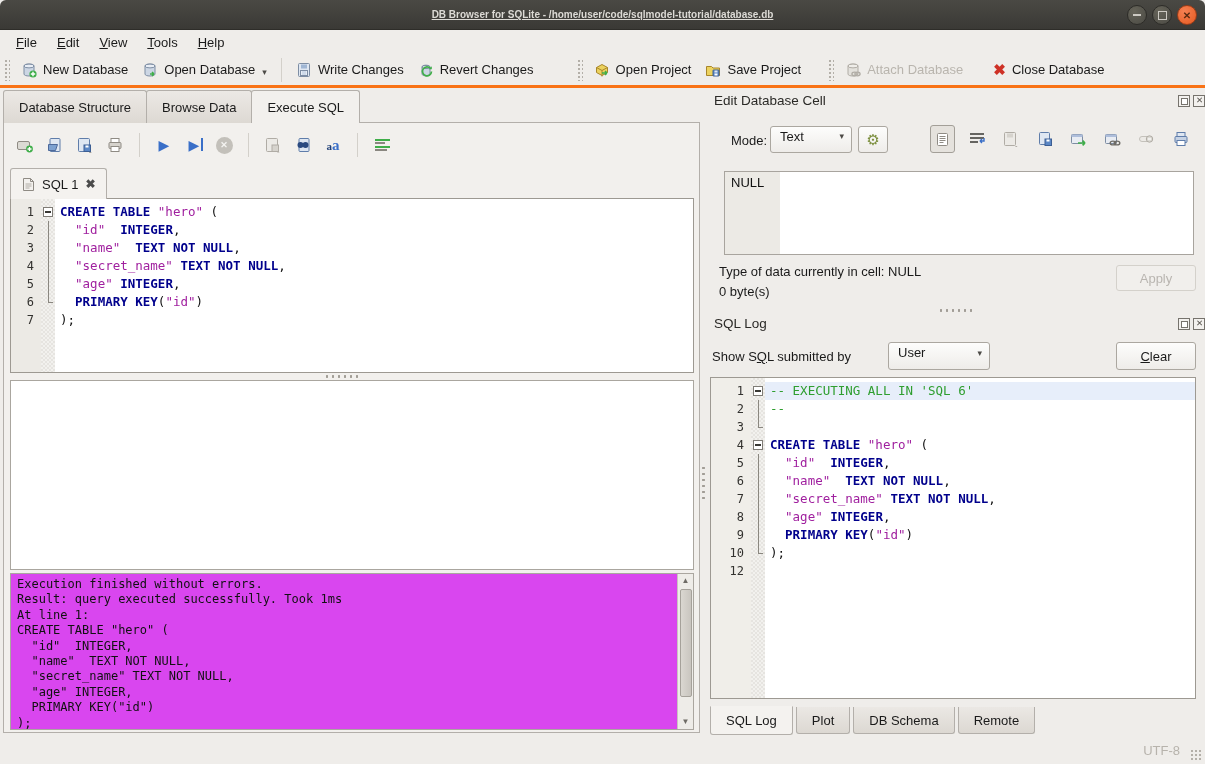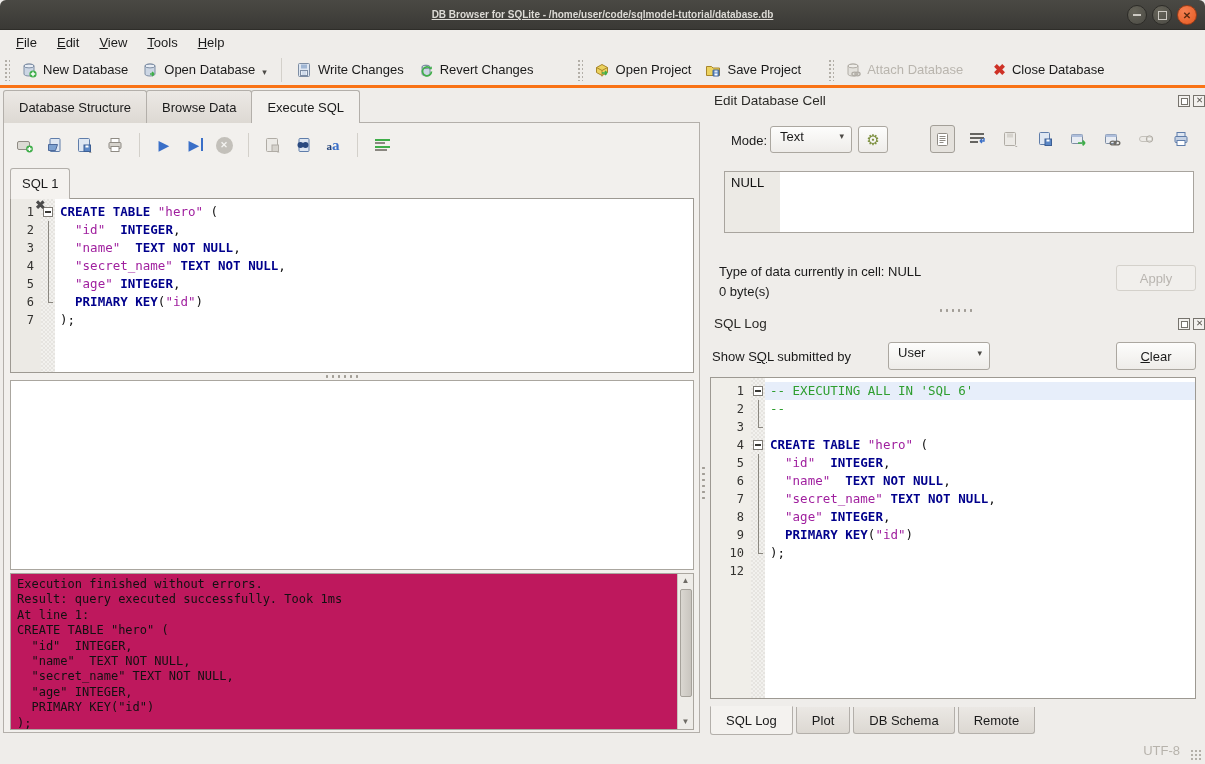--- a/index.html
+++ b/index.html
@@ -55,21 +55,21 @@
     display:flex; align-items:center; justify-content:center; }
   .fmt-lines { width:15px; height:13px; display:flex; flex-direction:column; justify-content:space-between; }
   .fmt-lines i { height:2px; background:#3fae49; }
   .fmt-lines i:nth-child(2){ width:70%; background:#8a8780; }
   .fmt-lines i:nth-child(4){ width:85%; background:#8a8780; }
   .autoc { font-family:"Liberation Serif", serif; font-weight:bold; color:#3a6fc8; font-size:15px; }
   .autoc small{ color:#1f3f77; font-size:11px; }
   
   .sqltab { position:absolute; left:6px; top:45px; height:31px; display:flex; align-items:center; gap:7px;
     padding:0 11px; background:#f4f2ef; border:1px solid #b3afaa; border-bottom:none;
-    border-radius:3px 3px 0 0; z-index:2;flex-direction:column; }
+    border-radius:3px 3px 0 0; z-index:2; }
   .tabclose { color:#4b4b4b; font-weight:bold; font-size:12px; }
   
   .code-editor { position:absolute; background:#fff; border:1px solid #9d9992; overflow:hidden; }
   .ed-sql { left:6px; top:75px; width:684px; height:175px; }
   .gutter-col { position:absolute; left:0; top:0; bottom:0; background:#eceae5; }
   .fold-col { position:absolute; top:0; bottom:0; width:14px;
     background-color:#f2f1ee;
     background-image: linear-gradient(45deg, #e6e4e0 25%, transparent 25%, transparent 75%, #e6e4e0 75%),
                       linear-gradient(45deg, #e6e4e0 25%, transparent 25%, transparent 75%, #e6e4e0 75%);
     background-size:4px 4px; background-position:0 0, 2px 2px; }
@@ -90,21 +90,21 @@
   .fold-line { background: linear-gradient(#8a8780,#8a8780) no-repeat 6.5px 0 / 1px 100%; }
   .fold-end::before { content:""; position:absolute; left:6.5px; top:0; width:1px; height:10px; background:#8a8780; }
   .fold-end::after  { content:""; position:absolute; left:6.5px; top:9px; width:5px; height:1px; background:#8a8780; }
   
   .hsplit { position:absolute; width:36px; height:5px;
     background: radial-gradient(circle, #a19d96 1.1px, transparent 1.3px); background-size:6px 5px; }
   .vsplit { position:absolute; width:5px; height:34px;
     background: radial-gradient(circle, #a19d96 1.1px, transparent 1.3px); background-size:5px 6px; }
   
   .results { position:absolute; left:6px; top:257px; width:684px; height:190px; background:#fff; border:1px solid #aaa69f; }
-  .msgpane { position:absolute; left:6px; top:450px; width:684px; height:157px; background:#be185d; border:1px solid #aaa69f; overflow:hidden; }
+  .msgpane { position:absolute; left:6px; top:450px; width:684px; height:157px; background:#d946ef; border:1px solid #aaa69f; overflow:hidden; }
   .mlines { padding:3px 6px; }
   .mline { white-space:pre; font:12px "DejaVu Sans Mono", monospace; line-height:15.4px; color:#111; }
   .vscroll { position:absolute; right:0; top:0; bottom:0; width:16px; background:#eeece8; border-left:1px solid #c9c5bf; }
   .varrow { position:absolute; left:0; width:15px; height:14px; color:#6e6b65; font-size:8px; text-align:center; line-height:14px; }
   .varrow.up { top:0; }  .varrow.down { bottom:0; }
   .vthumb { position:absolute; left:1.5px; width:12px; top:15px; height:108px;
     background:linear-gradient(90deg,#dad7d1,#c9c5bf); border:1px solid #a5a19a; border-radius:2px; }
   
   .dock-title { position:absolute; font-size:13.5px; color:#2b2a27; }
   .dockbtns { position:absolute; display:flex; gap:3px; }
@@ -118,21 +118,21 @@
   .combo .caret { position:absolute; right:7px; font-size:9px; color:#4c4a46; }
   .pushbtn { position:absolute; border:1px solid #aba7a0; border-radius:3px;
     background:linear-gradient(#fdfdfc,#eeece9); display:flex; align-items:center; justify-content:center; }
   .pushbtn.disabled { color:#b9b5b0; background:#f1efec; border-color:#d4d1cb; }
   .gearbtn { position:absolute; left:858px; top:126px; width:30px; height:27px; border:1px solid #aba7a0; border-radius:3px;
     background:linear-gradient(#fdfdfc,#eeece9); display:flex; align-items:center; justify-content:center;
     color:#7c8f3e; font-size:15px; }
   .cell-toolbar { position:absolute; left:930px; top:125px; display:flex; gap:9px; align-items:center; }
   .ctbtn { width:25px; height:28px; display:flex; align-items:center; justify-content:center; border-radius:3px; }
   .ctbtn.pressed { border:1px solid #a39f98; background:#e5e2dd; }
-  .cell-editor { position:absolute; left:724px; top:171px; width:470px; height:62px; background:#fff; border:1px solid #a8a49e; }
+  .cell-editor { position:absolute; left:724px; top:171px; width:470px; height:84px; background:#fff; border:1px solid #a8a49e; }
   .cell-gutter { position:absolute; left:0; top:0; bottom:0; width:55px; background:#eceae5; padding:3px 6px; color:#111; }
   .log-editor { left:710px; top:377px; width:486px; height:322px; }
   .log-editor .gutter-col { width:40px; background:#f0eee9; }
   .log-editor .fold-col { left:40px; }
   .log-editor .cnum { width:40px; }
   
   .bottom-tabs { position:absolute; left:710px; top:707px; display:flex; align-items:flex-start; }
   .btab { height:27px; padding:0 15px; display:flex; align-items:center;
     background:linear-gradient(#ebe8e4,#dcd8d2); border:1px solid #b3afaa; border-top:none;
     margin-right:3px; border-radius:0 0 3px 3px; }

